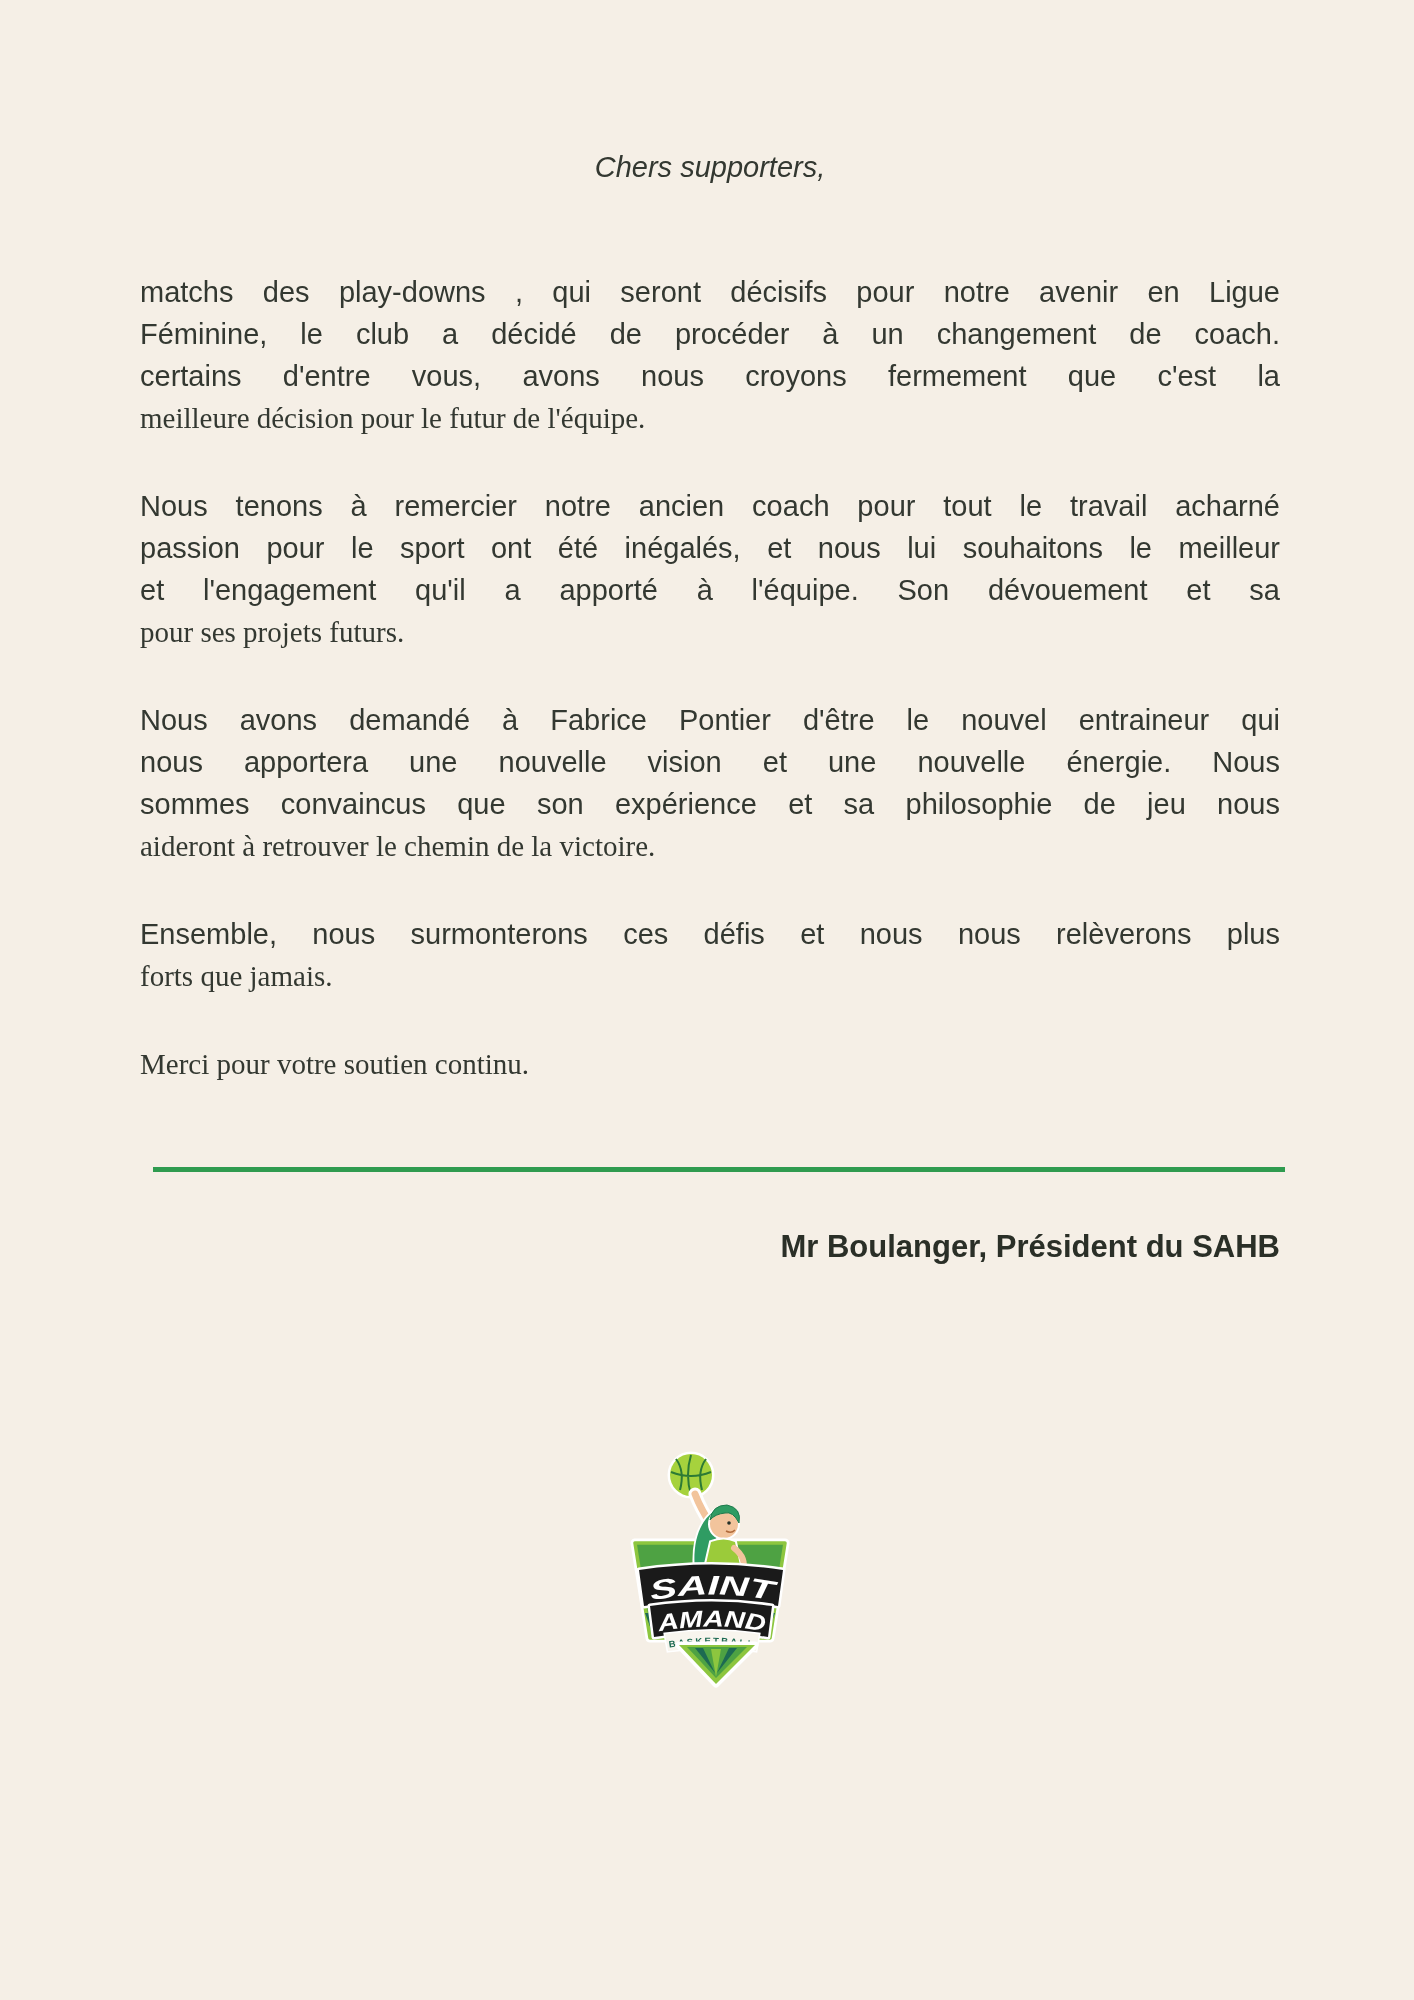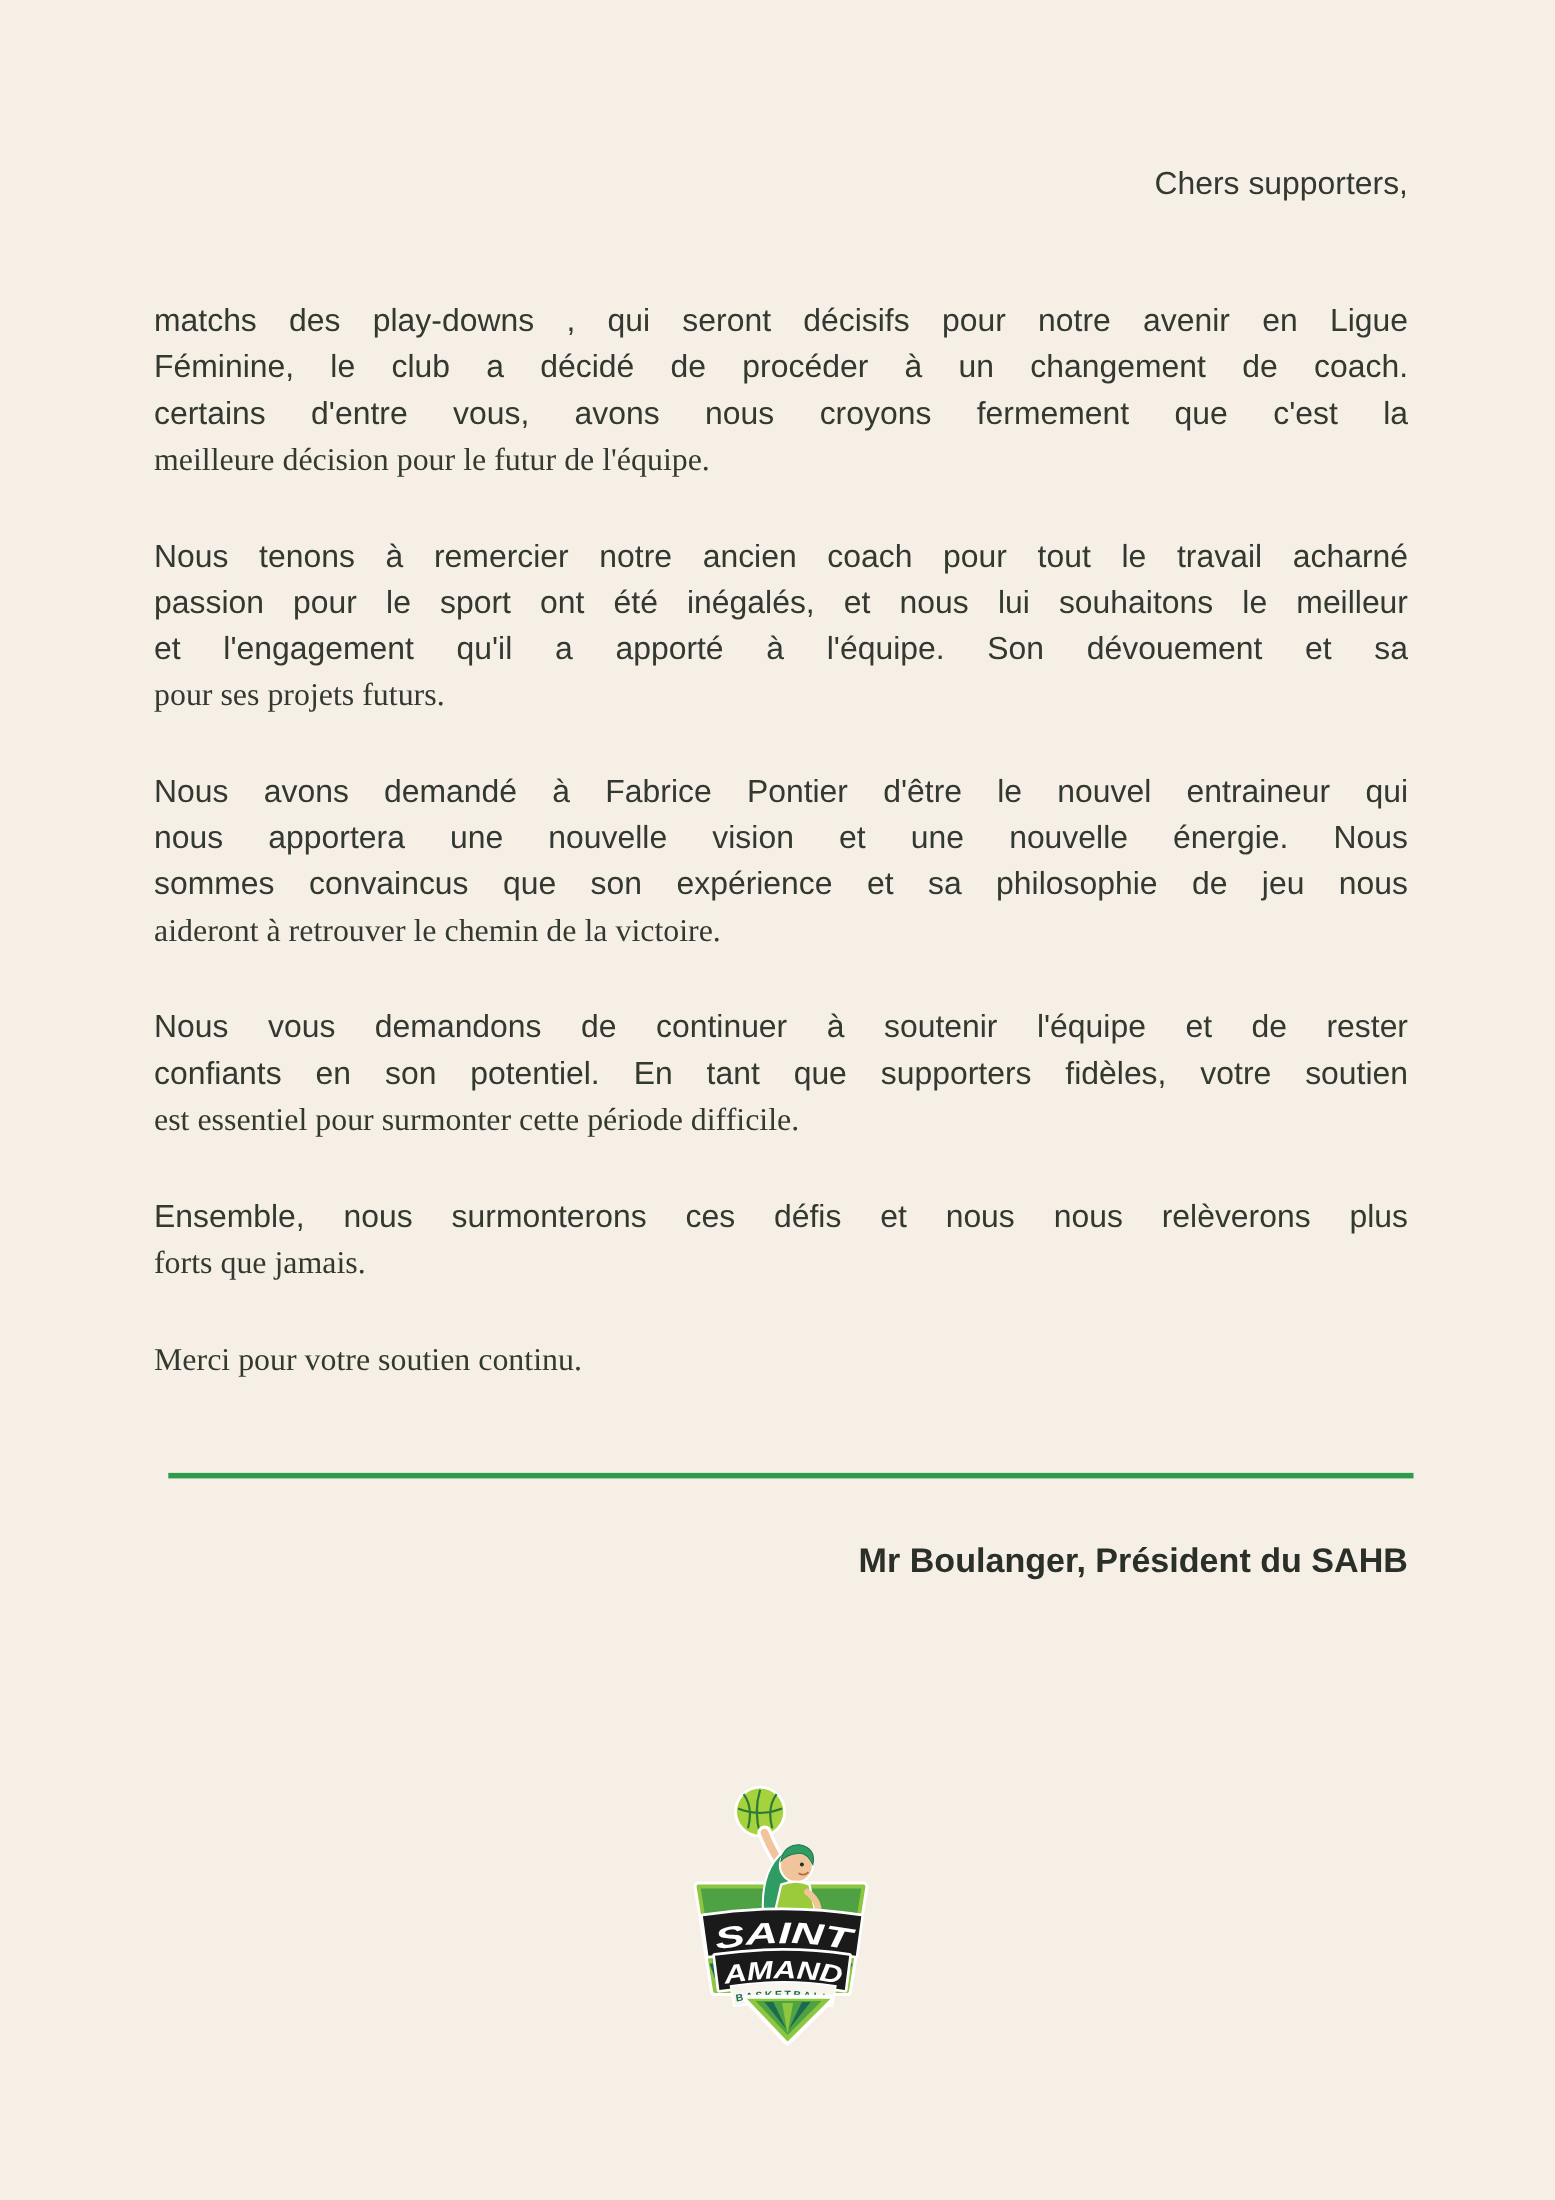--- a/index.html
+++ b/index.html
@@ -13,21 +13,21 @@
     width:1414px;height:2000px;overflow:hidden;
     background:var(--bg);
     font-family:"Liberation Sans","DejaVu Sans",sans-serif;
     color:var(--ink);
   }
   .content{
     display:flex;flex-direction:column;
     width:1140px;margin-left:140px;padding-top:146px;
   }
   .greeting{
-    margin:0 0 83px 0;font-size:29px;line-height:42px;text-align:right;
+    margin:0 0 83px 0;font-size:29px;line-height:42px;text-align:center;font-style:italic;
   }
   .para{margin:0 0 46px 0;font-size:29px;line-height:42px;}
   .para .line{text-align:justify;text-align-last:justify;}
   .para .line.last{text-align-last:left;font-family:Liberation Serif, serif;}
   .rule{
     height:5px;width:1132px;margin:36px 0 0 13px;
     background:var(--accent);border:0;
   }
   .signature{
     margin:54px 0 0 0;font-size:31px;line-height:42px;font-weight:700;
@@ -66,25 +66,20 @@
         <div class="line">Nous tenons à remercier notre ancien coach pour tout le travail acharné</div>
         <div class="line">passion pour le sport ont été inégalés, et nous lui souhaitons le meilleur</div>
         <div class="line">et l'engagement qu'il a apporté à l'équipe. Son dévouement et sa</div>
         <div class="line last">pour ses projets futurs.</div>
       </div>
       <div class="para">
         <div class="line">Nous avons demandé à Fabrice Pontier d'être le nouvel entraineur qui</div>
         <div class="line">nous apportera une nouvelle vision et une nouvelle énergie. Nous</div>
         <div class="line">sommes convaincus que son expérience et sa philosophie de jeu nous</div>
         <div class="line last">aideront à retrouver le chemin de la victoire.</div>
-      </div>
-      <div class="para">
-        <div class="line">Nous vous demandons de continuer à soutenir l'équipe et de rester</div>
-        <div class="line">confiants en son potentiel. En tant que supporters fidèles, votre soutien</div>
-        <div class="line last">est essentiel pour surmonter cette période difficile.</div>
       </div>
       <div class="para">
         <div class="line">Ensemble, nous surmonterons ces défis et nous nous relèverons plus</div>
         <div class="line last">forts que jamais.</div>
       </div>
       <div class="para">
         <div class="line last">Merci pour votre soutien continu.</div>
       </div>
     </div>
 

